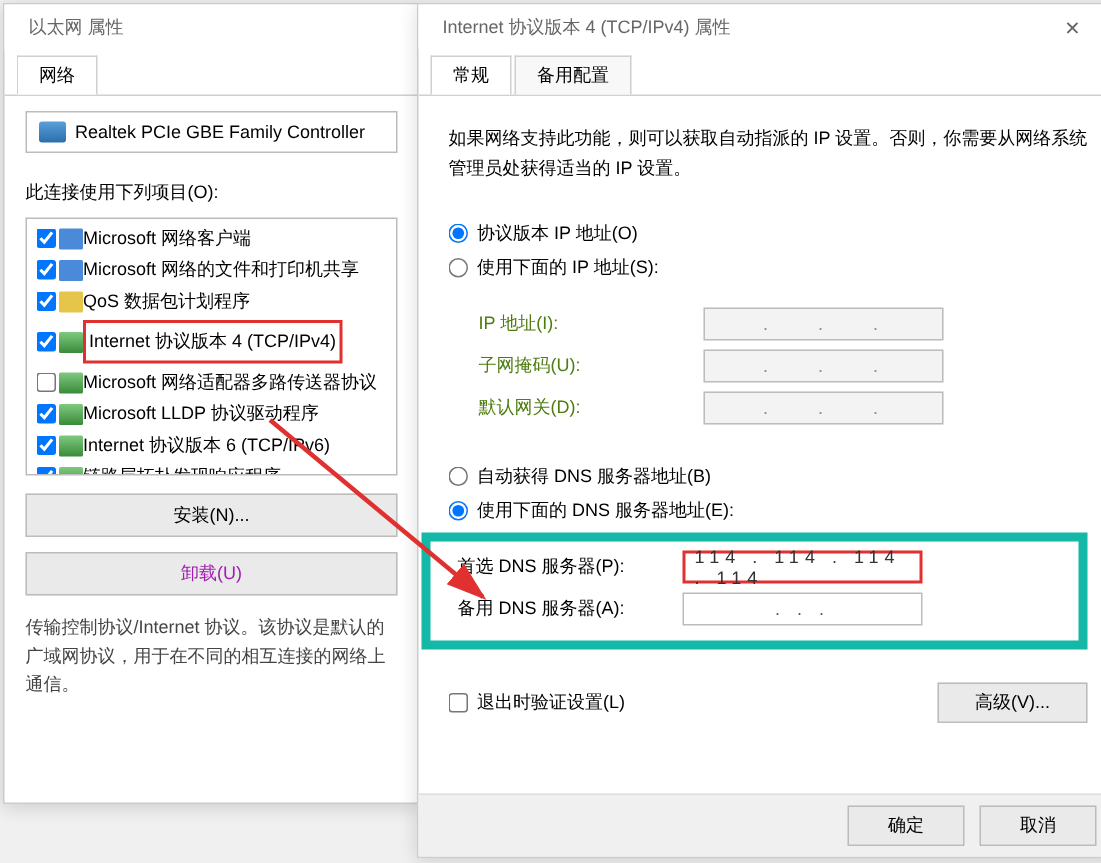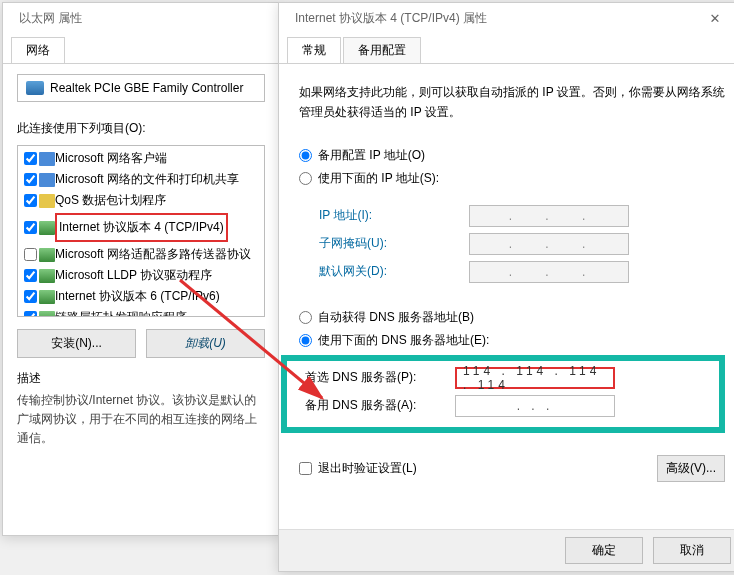--- a/index.html
+++ b/index.html
@@ -18,42 +18,42 @@
 .adapter-box { border: 1px solid #bcbcbc; padding: 6px 8px; display: flex; align-items: center; gap: 6px; margin-bottom: 18px; }
 .adapter-icon { width: 18px; height: 14px; background: linear-gradient(#5aa0d8,#2a6eac); border-radius: 2px; position: relative; }
 .list-box { border: 1px solid #bcbcbc; height: 172px; overflow-y: auto; padding: 2px 0; }
 .list-item { display: flex; align-items: center; gap: 0; padding: 2px 4px; white-space: nowrap; }
 .list-item input[type=checkbox] { margin: 0 2px; }
 .mini-icon { width: 16px; height: 14px; display: inline-block; }
 .mini-green { background: linear-gradient(#7fc97f,#3a8a3a); border-radius: 1px; position: relative; }
 .mini-yellow { background: #e6c64a; border-radius: 1px; }
 .mini-blue { background: #4a8ad8; border-radius: 1px; }
 .highlight-red { border: 2px solid #e03030; padding: 4px 2px; display: inline-block; }
-.btn-row { display: flex; gap: 10px; margin: 12px 0; }
+.btn-row { display: flex; gap: 10px; margin: 12px 0; flex-direction: column; }
 .btn { flex: 1; padding: 5px 0; text-align: center; border: 1px solid #bcbcbc; background: #eaeaea; }
-.btn.disabled { color: #0c4a6e; font-style: italic; }
+.btn.disabled { color: #a21caf; }
 .fieldset-label { margin-top: 8px; }
 .desc-box { margin-top: 4px; color: #444; line-height: 1.6; padding-right: 4px; }
 
 
 .win-right { left: 278px; top: 2px; width: 468px; height: 570px; }
 .content-r { padding: 10px 20px; }
 .intro { line-height: 1.7; margin: 8px 0 24px; }
 .radio-group { margin: 4px 0; }
 .radio-row { display: flex; align-items: center; gap: 6px; margin: 6px 0; }
 .radio-row input[type=radio] { margin: 0; }
 .ip-block { padding: 6px 0 6px 20px; }
 .ip-row { display: flex; align-items: center; margin: 6px 0; }
 .ip-row .lbl { flex: 0 0 150px; }
-.ip-row.disabled .lbl { color: #0369a1; }
+.ip-row.disabled .lbl { color: #4d7c0f; }
 .ip-input { width: 160px; height: 22px; border: 1px solid #bcbcbc; background: #fff; display: flex; align-items: center; justify-content: center; letter-spacing: 4px; color: #555; padding: 0 6px; }
 .ip-input.disabled { background: #f3f3f3; color: #888; }
 .dns-block-highlight { border: 6px solid #14b8a6; padding: 0 6px 4px 18px; margin-left: -18px; margin-top: 4px; }
 .chk-row { display: flex; align-items: center; gap: 6px; margin-top: 18px; }
-.adv-btn { float: right; padding: 4px 8px; border: 1px solid #bcbcbc; background: #eaeaea; }
+.adv-btn { float: right; padding: 4px 24px; border: 1px solid #bcbcbc; background: #eaeaea; }
 .footer { position: absolute; bottom: 0; left: 0; right: 0; height: 42px; background: #f0f0f0; border-top: 1px solid #ddd; display: flex; justify-content: flex-end; align-items: center; gap: 10px; padding: 0 14px; }
 .footer .btn2 { padding: 4px 26px; border: 1px solid #bcbcbc; background: #eaeaea; }
 
 
 .arrow { position: absolute; left: 172px; top: 272px; pointer-events: none; z-index: 50; }
 </style>
 </head>
 <body>
 
 <div class="window win-left">
@@ -108,41 +108,40 @@
       <div class="list-item">
           <input type="checkbox" checked="" style="">
           <span class="mini-icon mini-green"></span>
           <span>链路层拓扑发现响应程序</span>
         </div>
     </div>
     <div class="btn-row">
       <div class="btn">安装(N)...</div>
       <div class="btn disabled">卸载(U)</div>
     </div>
-    <div class="fieldset-label">描述</div>
     <div class="desc-box">传输控制协议/Internet 协议。该协议是默认的广域网协议，用于在不同的相互连接的网络上通信。</div>
   </div>
 </div>
 
 <div class="window win-right">
   <div class="titlebar">
     <span>Internet 协议版本 4 (TCP/IPv4) 属性</span>
     <span class="close">✕</span>
   </div>
   <div class="tabrow">
     <div class="tab">常规</div>
     <div class="tab" style="background:#f8f8f8">备用配置</div>
   </div>
   <div class="content-r">
     <div class="intro">如果网络支持此功能，则可以获取自动指派的 IP 设置。否则，你需要从网络系统管理员处获得适当的 IP 设置。</div>
 
     <div class="radio-group">
       <label class="radio-row">
           <input type="radio" name="ip" checked="" style="">
-          <span>备用配置 IP 地址(O)</span>
+          <span>协议版本 IP 地址(O)</span>
         </label>
       <label class="radio-row">
           <input type="radio" name="ip" style="">
           <span>使用下面的 IP 地址(S):</span>
         </label>
     </div>
     <div class="ip-block">
       <div class="ip-row disabled">
           <span class="lbl">IP 地址(I):</span>
           <span class="ip-input disabled">.&nbsp;&nbsp;&nbsp;&nbsp;.&nbsp;&nbsp;&nbsp;&nbsp;.</span>

